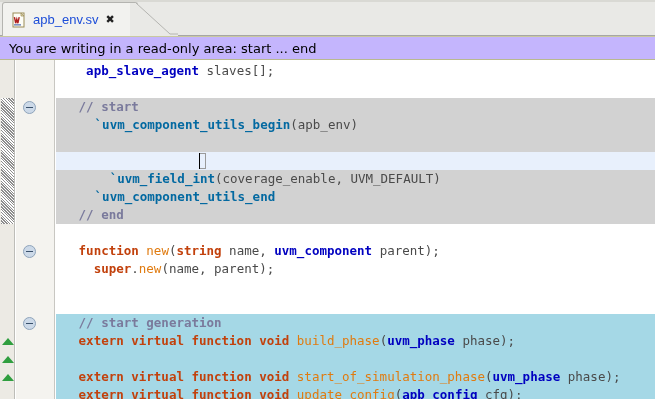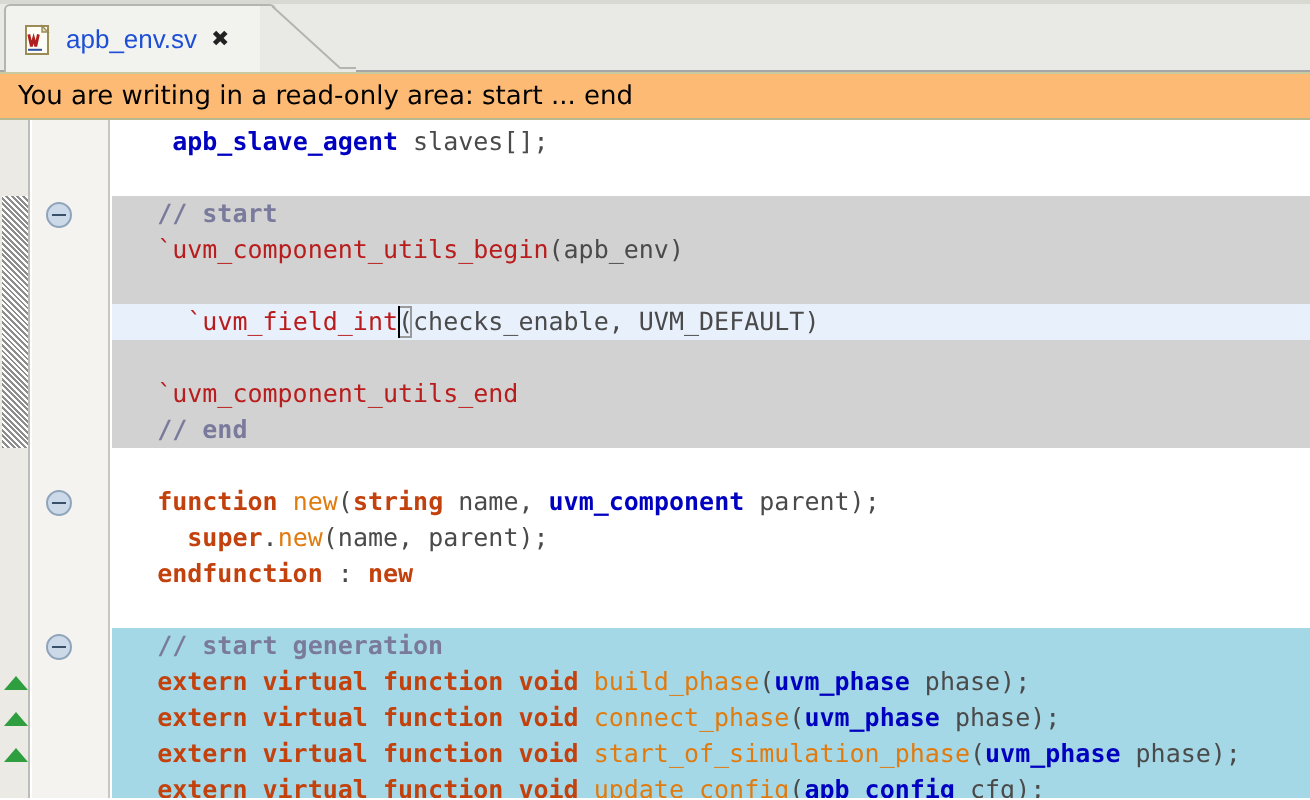--- a/index.html
+++ b/index.html
@@ -80,21 +80,21 @@
     font-size: 11px;
     line-height: 11px;
     color: #222;
     font-family: "DejaVu Sans", sans-serif;
   }
 
   
   .banner {
     position: relative;
     height: 24px;
-    background: #fdba74;
+    background: #c4b5fd;
     border-top: 1px solid #c9c9a0;
     border-bottom: 1px solid #b9b98f;
     box-sizing: border-box;
     display: flex;
     align-items: center;
     padding-left: 9px;
   }
   .banner-text {
     font-family: "DejaVu Sans", sans-serif;
     font-size: 13px;
@@ -180,21 +180,21 @@
     line-height: 18px;
     white-space: pre;
     font-family: "DejaVu Sans Mono", monospace;
     font-size: 12.5px;
     color: #000000;
   }
   
   .kw       { color: #c2410c; font-weight: bold; }   
   .type     { color: #0000c0; font-weight: bold; }   
   .cmt      { color: #7a7a9c; font-weight: bold; }   
-  .macro    { color: #b91c1c; font-weight: normal; }   
+  .macro    { color: #0369a1; font-weight: bold; margin-left: 16px; }   
   .fn       { color: #e07b10; }                      
   .plain    { color: #000000; }
   .ident    { color: #4a4a4a; }
 
   
   .fold-marker {
     position: absolute;
     width: 13px;
     height: 13px;
     border-radius: 50%;
@@ -277,31 +277,29 @@
           <div class="block-bg block-readonly" style="top: 38px; height: 126px;"></div>
           <div class="block-bg block-generation" style="top: 254px; height: 144px;"></div>
           <div class="bottom-fill" style="top: 398px; bottom: 0px;"></div>
           <div class="line-current" style="top: 92px; height: 18px;"></div>
         </div>
       <div class="codelayer" id="code-layer">
           <div class="line" style="top: 2px;"><span class="plain">    </span><span class="type">apb_slave_agent</span><span class="ident"> slaves[];</span></div>
           <div class="line" style="top: 20px;"></div>
           <div class="line" style="top: 38px;"><span class="plain">   </span><span class="cmt">// start</span></div>
           <div class="line" style="top: 56px;"><span class="plain">   </span><span class="macro">`uvm_component_utils_begin</span><span class="ident">(apb_env)</span></div>
-          <div class="line" style="top: 92px;"><span class="plain">     </span><span class="macro">`uvm_field_int</span><span class="ident">(checks_enable, UVM_DEFAULT)</span></div>
+          <div class="line" style="top: 110px;"><span class="plain">     </span><span class="macro">`uvm_field_int</span><span class="ident">(coverage_enable, UVM_DEFAULT)</span></div>
           <div class="line" style="top: 128px;"><span class="plain">   </span><span class="macro">`uvm_component_utils_end</span></div>
           <div class="line" style="top: 146px;"><span class="plain">   </span><span class="cmt">// end</span></div>
           <div class="line" style="top: 164px;"></div>
           <div class="line" style="top: 182px;"><span class="plain">   </span><span class="kw">function</span><span class="plain"> </span><span class="fn">new</span><span class="ident">(</span><span class="kw">string</span><span class="ident"> name, </span><span class="type">uvm_component</span><span class="ident"> parent);</span></div>
           <div class="line" style="top: 200px;"><span class="plain">     </span><span class="kw">super</span><span class="ident">.</span><span class="fn">new</span><span class="ident">(name, parent);</span></div>
-          <div class="line" style="top: 218px;"><span class="plain">   </span><span class="kw">endfunction</span><span class="ident"> : </span><span class="kw">new</span></div>
           <div class="line" style="top: 236px;"></div>
           <div class="line" style="top: 254px; text-align: center;"><span class="plain">   </span><span class="cmt">// start generation</span></div>
           <div class="line" style="top: 272px;"><span class="plain">   </span><span class="kw">extern virtual function void</span><span class="plain"> </span><span class="fn">build_phase</span><span class="ident">(</span><span class="type">uvm_phase</span><span class="ident"> phase);</span></div>
-          <div class="line" style="top: 290px;"><span class="plain">   </span><span class="kw">extern virtual function void</span><span class="plain"> </span><span class="fn">connect_phase</span><span class="ident">(</span><span class="type">uvm_phase</span><span class="ident"> phase);</span></div>
           <div class="line" style="top: 308px;"><span class="plain">   </span><span class="kw">extern virtual function void</span><span class="plain"> </span><span class="fn">start_of_simulation_phase</span><span class="ident">(</span><span class="type">uvm_phase</span><span class="ident"> phase);</span></div>
           <div class="line" style="top: 326px;"><span class="plain">   </span><span class="kw">extern virtual function void</span><span class="plain"> </span><span class="fn">update_config</span><span class="ident">(</span><span class="type">apb_config</span><span class="ident"> cfg);</span></div>
         </div>
     </div>
     <div id="marker-layer">
         <div class="fold-marker" style="left: 23px; top: 41px;"></div>
         <div class="fold-marker" style="left: 23px; top: 185px;"></div>
         <div class="fold-marker" style="left: 23px; top: 257px;"></div>
         <div class="tri" style="left: 2px; top: 278px;"></div>
         <div class="tri" style="left: 2px; top: 296px;"></div>

